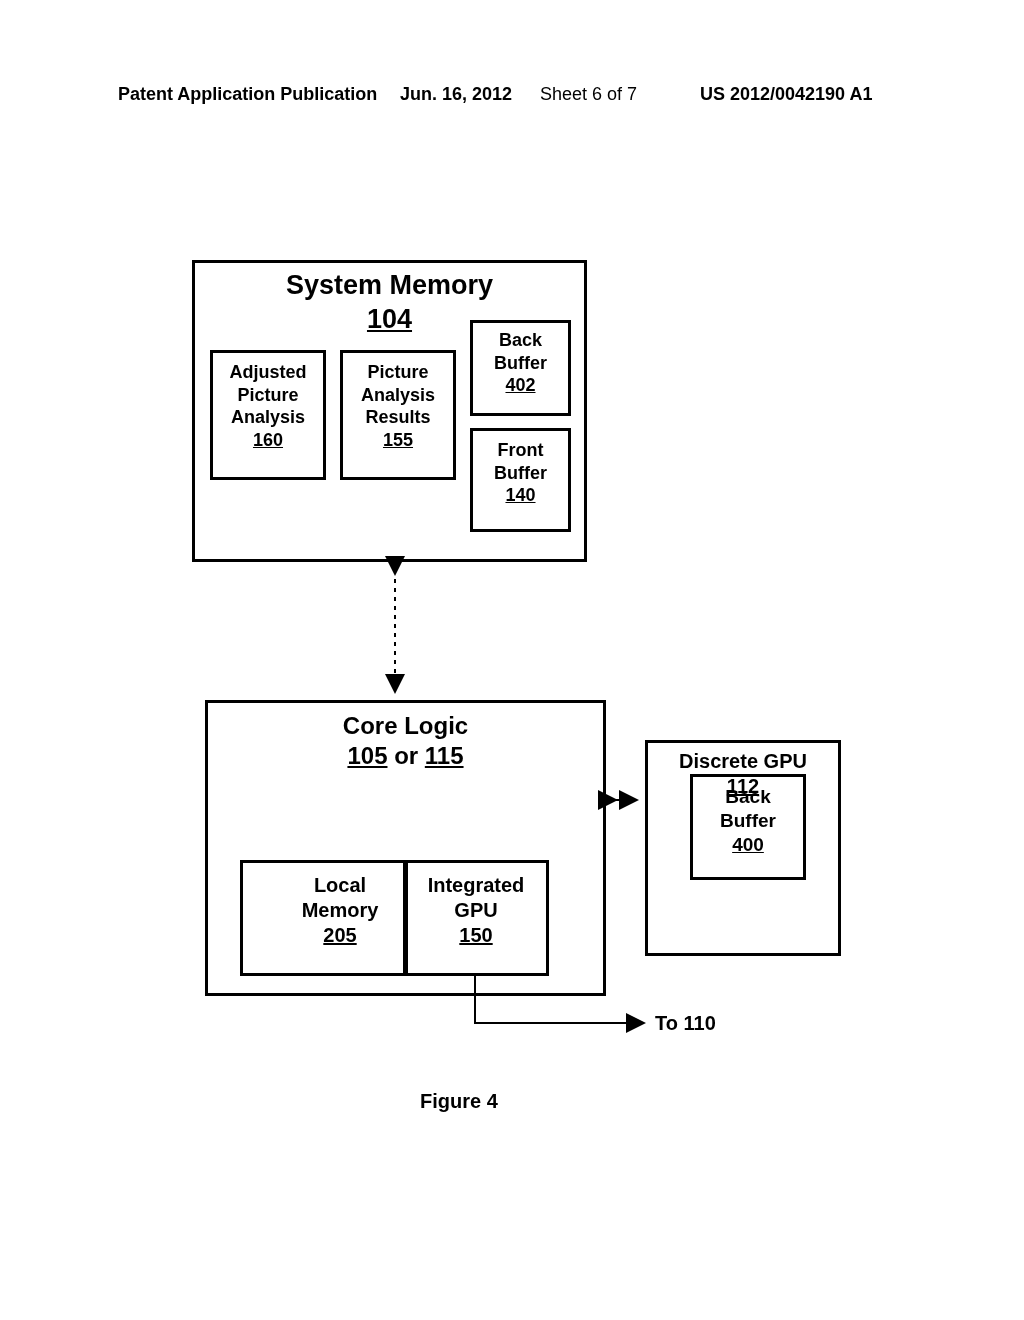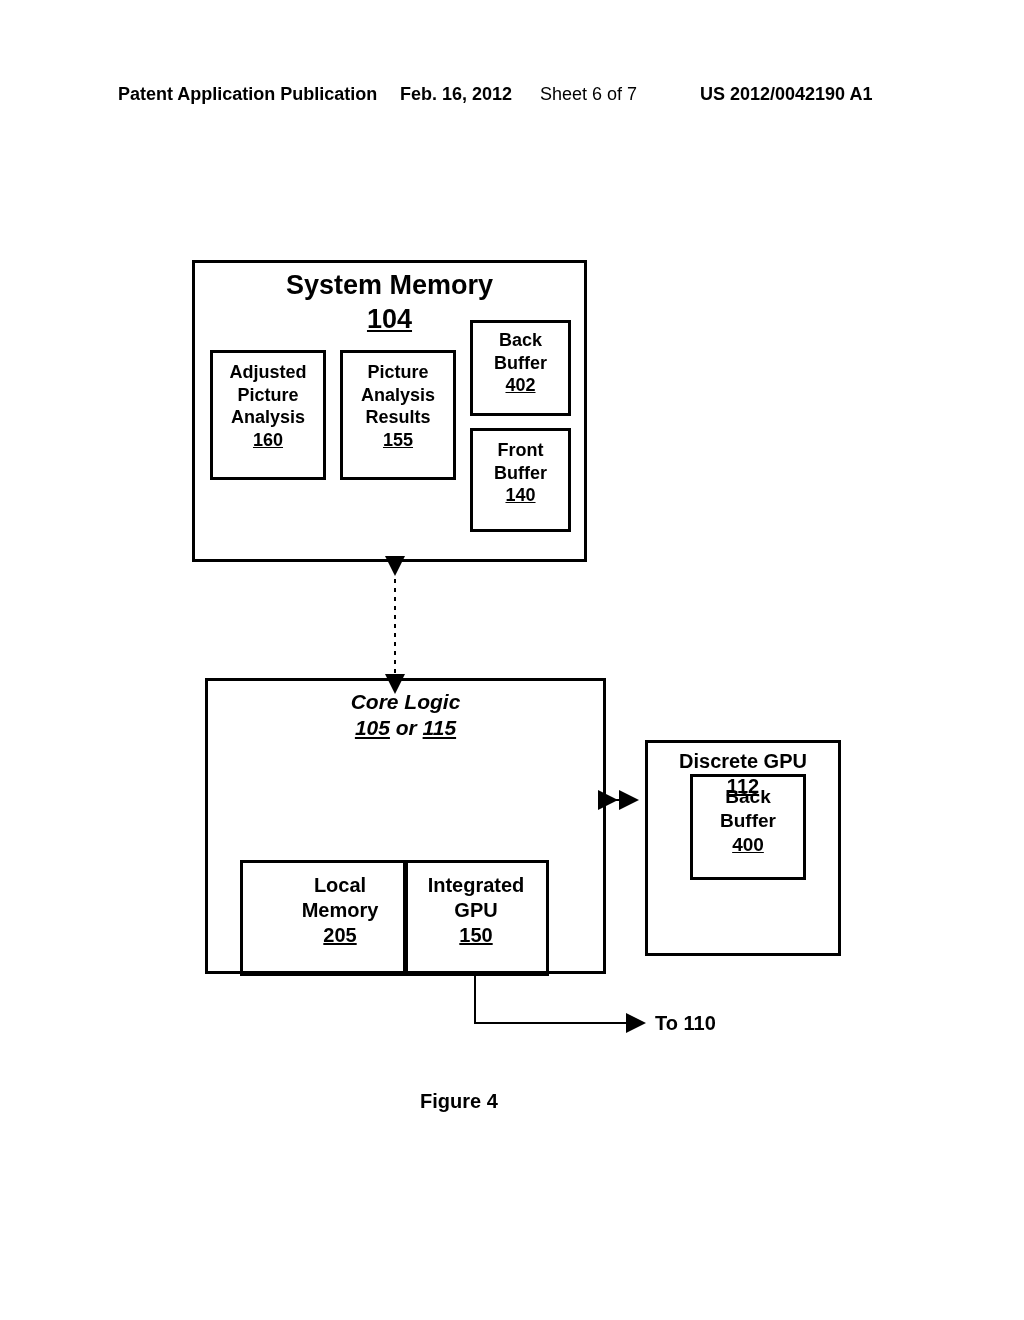--- a/index.html
+++ b/index.html
@@ -57,21 +57,21 @@
     pointer-events: none;
   }
 </style>
 </head>
 <body>
 
 <div class="page">
 
   <div class="hdr">
     <span class="pub">Patent Application Publication</span>
-    <span class="date">Feb. 16, 2012</span>
+    <span class="date">Jun. 16, 2012</span>
     <span class="sheet">Sheet 6 of 7</span>
     <span class="num">US 2012/0042190 A1</span>
   </div>
 
   <div class="box" style="left:192px; top:260px; width:389px; height:296px; font-size:27px;">
     <span class="title-line" style="margin-top:6px;">System Memory</span>
     <span class="title-line ref">104</span>
   </div>
 
   <div class="box" style="left:210px; top:350px; width:110px; height:124px; font-size:18px;">
@@ -93,21 +93,21 @@
     <span class="title-line">Buffer</span>
     <span class="title-line ref">402</span>
   </div>
 
   <div class="box" style="left:470px; top:428px; width:95px; height:98px; font-size:18px;">
     <span class="title-line" style="margin-top:8px;">Front</span>
     <span class="title-line">Buffer</span>
     <span class="title-line ref">140</span>
   </div>
 
-  <div class="box" style="left:205px; top:678px; width:395px; height:290px; font-size:21px;font-style:italic;">
+  <div class="box" style="left:205px; top:700px; width:395px; height:290px; font-size:24px;">
     <span class="title-line" style="margin-top:8px;">Core Logic</span>
     <span class="title-line">
       <span class="ref">105</span><span> or </span><span class="ref">115</span>
     </span>
   </div>
 
   <div class="box" style="left:240px; top:860px; width:130px; height:110px; font-size:20px;padding-left:32px;">
     <span class="title-line" style="margin-top:10px;">Local</span>
     <span class="title-line">Memory</span>
     <span class="title-line ref">205</span>

